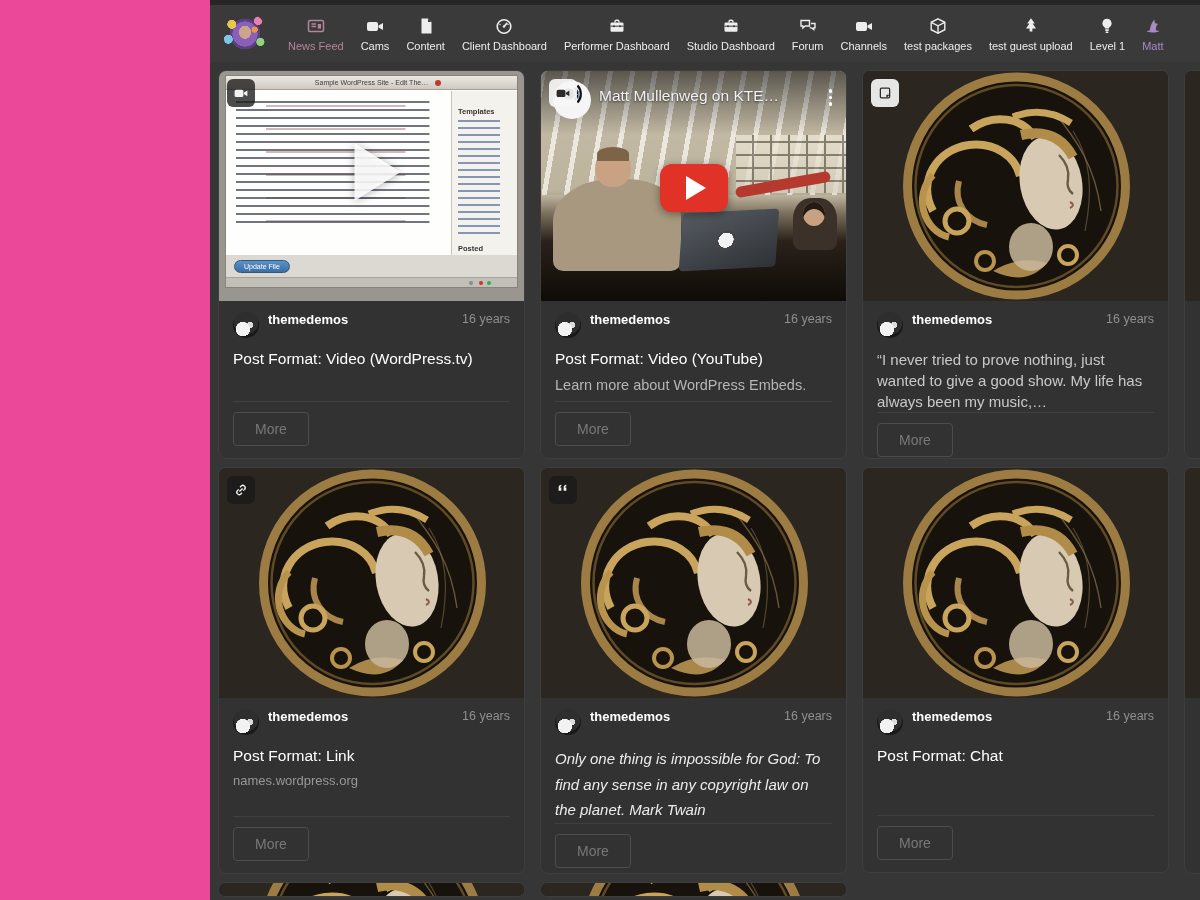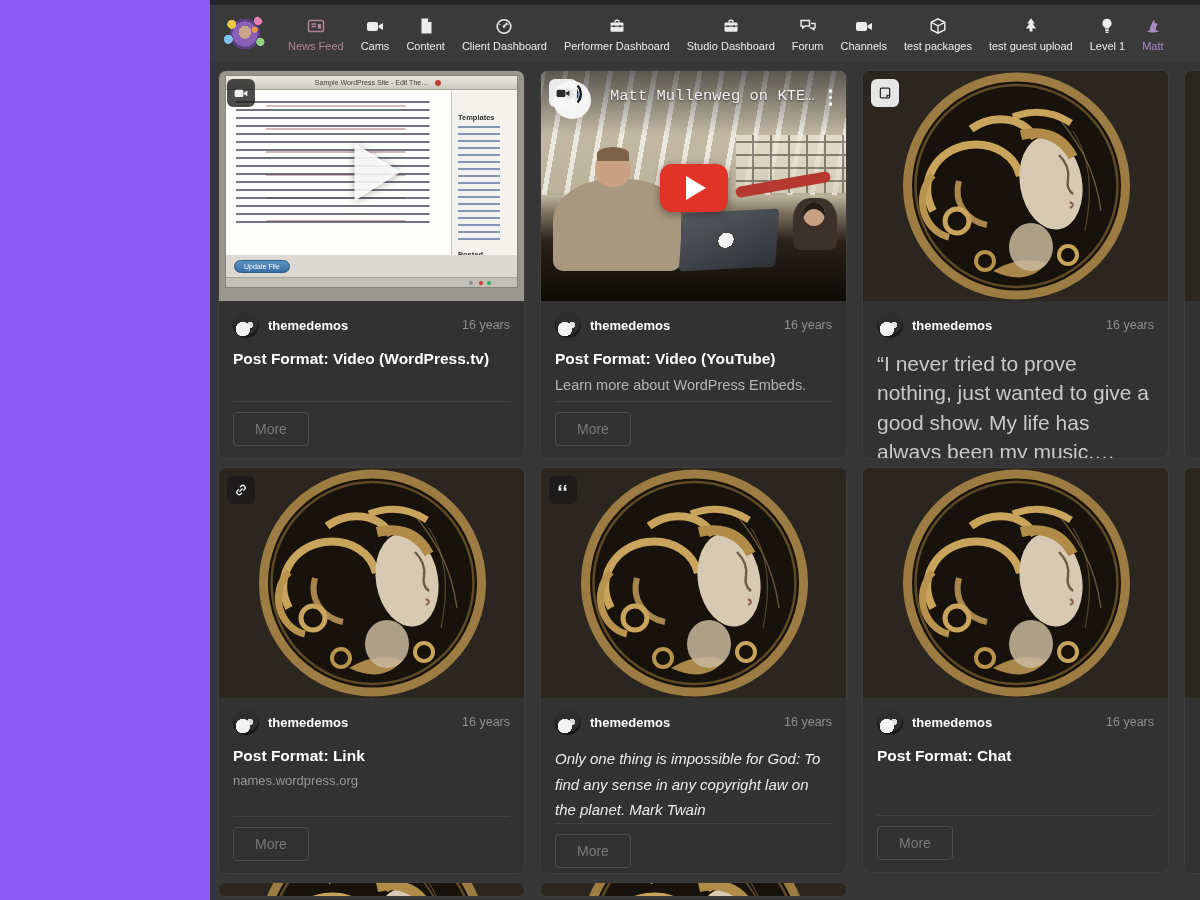--- a/index.html
+++ b/index.html
@@ -1,18 +1,18 @@
 <!DOCTYPE html>
 <html><head>
 <meta charset="utf-8">
 <style>
   * { margin:0; padding:0; box-sizing:border-box; }
   html,body { width:1200px; height:900px; overflow:hidden; background:#0b0b0b;
               font-family:"Liberation Sans", sans-serif; }
-  .stage { position:relative; width:1200px; height:900px; background:#8b5cf6; }
+  .stage { position:relative; width:1200px; height:900px; background:#ec4899; }
   .main { position:absolute; left:210px; top:0; width:990px; height:900px; background:#363636; overflow:hidden; }
 
   
   .topstrip { height:5px; background:#262626; }
   .nav { height:57px; background:#3a3a3a; display:flex; align-items:center; padding-left:13px; gap:17px; }
   .nav-avatar { width:44px; height:44px; border-radius:50%; flex:0 0 44px; margin-right:4px; cursor:pointer;
     background:
       radial-gradient(circle at 20% 28%, #e8c84a 0 9%, transparent 10%),
       radial-gradient(circle at 80% 20%, #e87fb0 0 8%, transparent 9%),
       radial-gradient(circle at 12% 62%, #7fc3e8 0 9%, transparent 10%),
@@ -38,32 +38,32 @@
   .partial16 .card-image { height:15px; flex:0 0 15px; }
   .partial16 .card-image svg { margin-top:-60px; }
 
   .thumb-badge { position:absolute; top:8px; left:8px; width:28px; height:28px; border-radius:6px;
                  background:rgba(25,25,25,.78); display:flex; align-items:center; justify-content:center; z-index:5; }
   .thumb-badge svg { width:16px; height:16px; color:#f2f2f2; }
   .thumb-badge.light { background:rgba(246,246,246,.92); }
   .thumb-badge.light svg { color:#2b2b2b; }
 
   .card-body { padding:11px 14px 12px; display:flex; flex-direction:column; flex:1; min-height:0; }
-  .meta-row { display:flex; align-items:center; gap:9px; }
+  .meta-row { display:flex; align-items:flex-start; gap:9px; }
   .post-avatar { width:26px; height:26px; border-radius:50%; flex:0 0 26px;
     background:
       radial-gradient(circle at 38% 66%, #f2f2f2 0 30%, transparent 31%),
       radial-gradient(circle at 66% 50%, #dcdcdc 0 14%, transparent 15%),
       radial-gradient(circle at 50% 40%, #2e2e2e 0 60%, transparent 61%),
       #191919; }
   .author { font-weight:bold; font-size:13px; color:#ffffff; cursor:pointer; }
   .timestamp { margin-left:auto; font-size:12.5px; color:#8f8f8f; }
-  .post-title { margin-top:11px; font-size:15.5px; font-weight:bold; color:#ffffff; line-height:1.25; cursor:pointer; }
+  .post-title { margin-top:11px; font-size:15.5px; font-weight:normal; color:#ffffff; line-height:1.25; cursor:pointer; }
   .post-excerpt { margin-top:7px; font-size:14.5px; color:#b5b5b5; line-height:1.4; }
-  .card.status-card .post-excerpt { margin-top:11px; font-size:21px; color:#c9c9c9; }
+  .card.status-card .post-excerpt { margin-top:11px; font-size:15px; color:#c9c9c9; }
   .card.quote-card .post-excerpt { margin-top:11px; font-size:15px; color:#ececec; font-style:italic; line-height:1.7; }
   .card.link-card .post-excerpt { font-size:13px; color:#989898; }
   .card-footer { margin-top:auto; border-top:1px solid rgba(255,255,255,.07); padding-top:10px; }
   .more-btn { display:inline-block; background:transparent; border:1px solid #4d4d4d; border-radius:4px;
               color:#787878; font-size:14px; font-family:inherit; padding:8px 21px; cursor:pointer; }
 
   
   .thumb-wp { background:#99968f; }
   .wp-window { position:absolute; top:4px; left:6px; right:6px; bottom:13px; background:#fdfdfa;
                border:1px solid #86837c; }
@@ -71,21 +71,21 @@
                  font-size:7px; color:#3c3c3c; text-align:center; line-height:14px; position:relative; overflow:hidden; }
   .wp-close { position:absolute; right:26%; top:4px; width:6px; height:6px; border-radius:50%; background:#c0392b; }
   .wp-main { position:absolute; top:15px; left:0; right:0; bottom:32px; display:flex; }
   .wp-code { flex:1; position:relative; background:#fefefc;
     background-image:
       repeating-linear-gradient(180deg, rgba(60,64,82,.72) 0 2px, transparent 2px 8px),
       repeating-linear-gradient(180deg, rgba(120,60,60,.35) 0 2px, transparent 2px 23px);
     background-size: 86% 78%, 62% 78%;
     background-position: 10px 10px, 40px 14px;
     background-repeat:no-repeat, no-repeat; }
-  .wp-sidebar { flex:0 0 66px; background:#f4f2ec; border-left:1px solid #c9c5bc; padding:22px 6px; }
+  .wp-sidebar { flex:0 0 66px; background:#f4f2ec; border-left:1px solid #c9c5bc; padding:16px 6px; }
   .wp-side-head { font-size:7.5px; font-weight:bold; color:#333; margin-bottom:4px; }
   .wp-side-lines { height:118px; background-image:repeating-linear-gradient(180deg, rgba(88,110,160,.7) 0 2px, transparent 2px 7px);
                    background-size:80% 100%; background-repeat:no-repeat; margin-bottom:6px; }
   .wp-side-lines.small { height:22px; }
   .wp-bottom { position:absolute; left:0; right:0; bottom:10px; height:22px; background:#dcd9d2; display:flex; align-items:center; }
   .wp-update { margin-left:8px; background:linear-gradient(#5d92c6,#3a6ea5); color:#fff; border:1px solid #2d587f;
                border-radius:9px; font-size:7px; padding:2px 9px; font-family:inherit; cursor:pointer; }
   .wp-statusbar { position:absolute; left:0; right:0; bottom:0; height:10px; background:#c2bfb7; border-top:1px solid #a6a39b; }
   .wp-statusbar::after { content:""; position:absolute; right:34px; top:3px; width:4px; height:4px; border-radius:50%;
                          background:#c0392b; box-shadow:8px 0 0 #27ae60, -10px 0 0 #8a8a8a; }
@@ -123,22 +123,22 @@
              background:#e03227; border-radius:12px; display:flex; align-items:center; justify-content:center;
              box-shadow:0 2px 8px rgba(0,0,0,.4); z-index:4; cursor:pointer; }
   .yt-play-tri { width:0; height:0; border-left:20px solid #ffffff; border-top:12px solid transparent;
                  border-bottom:12px solid transparent; margin-left:4px; }
   .yt-topbar { position:absolute; top:0; left:0; right:0; height:64px; z-index:5; display:flex; align-items:flex-start;
                padding:10px 10px 0 12px; background:linear-gradient(rgba(0,0,0,.55), rgba(0,0,0,0)); }
   .yt-channel { width:38px; height:38px; border-radius:50%; background:#f5f5f5; flex:0 0 38px; position:relative;
                 overflow:hidden; cursor:pointer; }
   .yt-channel svg { position:absolute; top:3px; left:6px; width:26px; height:22px; }
   .yt-channel-name { position:absolute; bottom:18px; left:0; right:0; text-align:left; font-size:10px; color:#5b8db8; }
-  .yt-title { margin-left:19px; margin-top:6px; font-size:15.5px; color:#f2f2f2; text-shadow:0 1px 2px rgba(0,0,0,.6);
-              white-space:nowrap; overflow:hidden; flex:1; cursor:pointer;font-family:Liberation Mono, monospace; }
+  .yt-title { margin-left:8px; margin-top:6px; font-size:15.5px; color:#f2f2f2; text-shadow:0 1px 2px rgba(0,0,0,.6);
+              white-space:nowrap; overflow:hidden; flex:1; cursor:pointer; }
   .yt-dots { margin-left:8px; margin-top:6px; display:flex; flex-direction:column; gap:3px; padding:2px 4px; cursor:pointer; }
   .yt-dots i { width:3.5px; height:3.5px; border-radius:50%; background:#fff; display:block; }
 
   .medallion-svg { display:block; width:307px; height:230px; }
 </style>
 </head>
 <body>
 
 <svg width="0" height="0" style="position:absolute">
   <defs>

